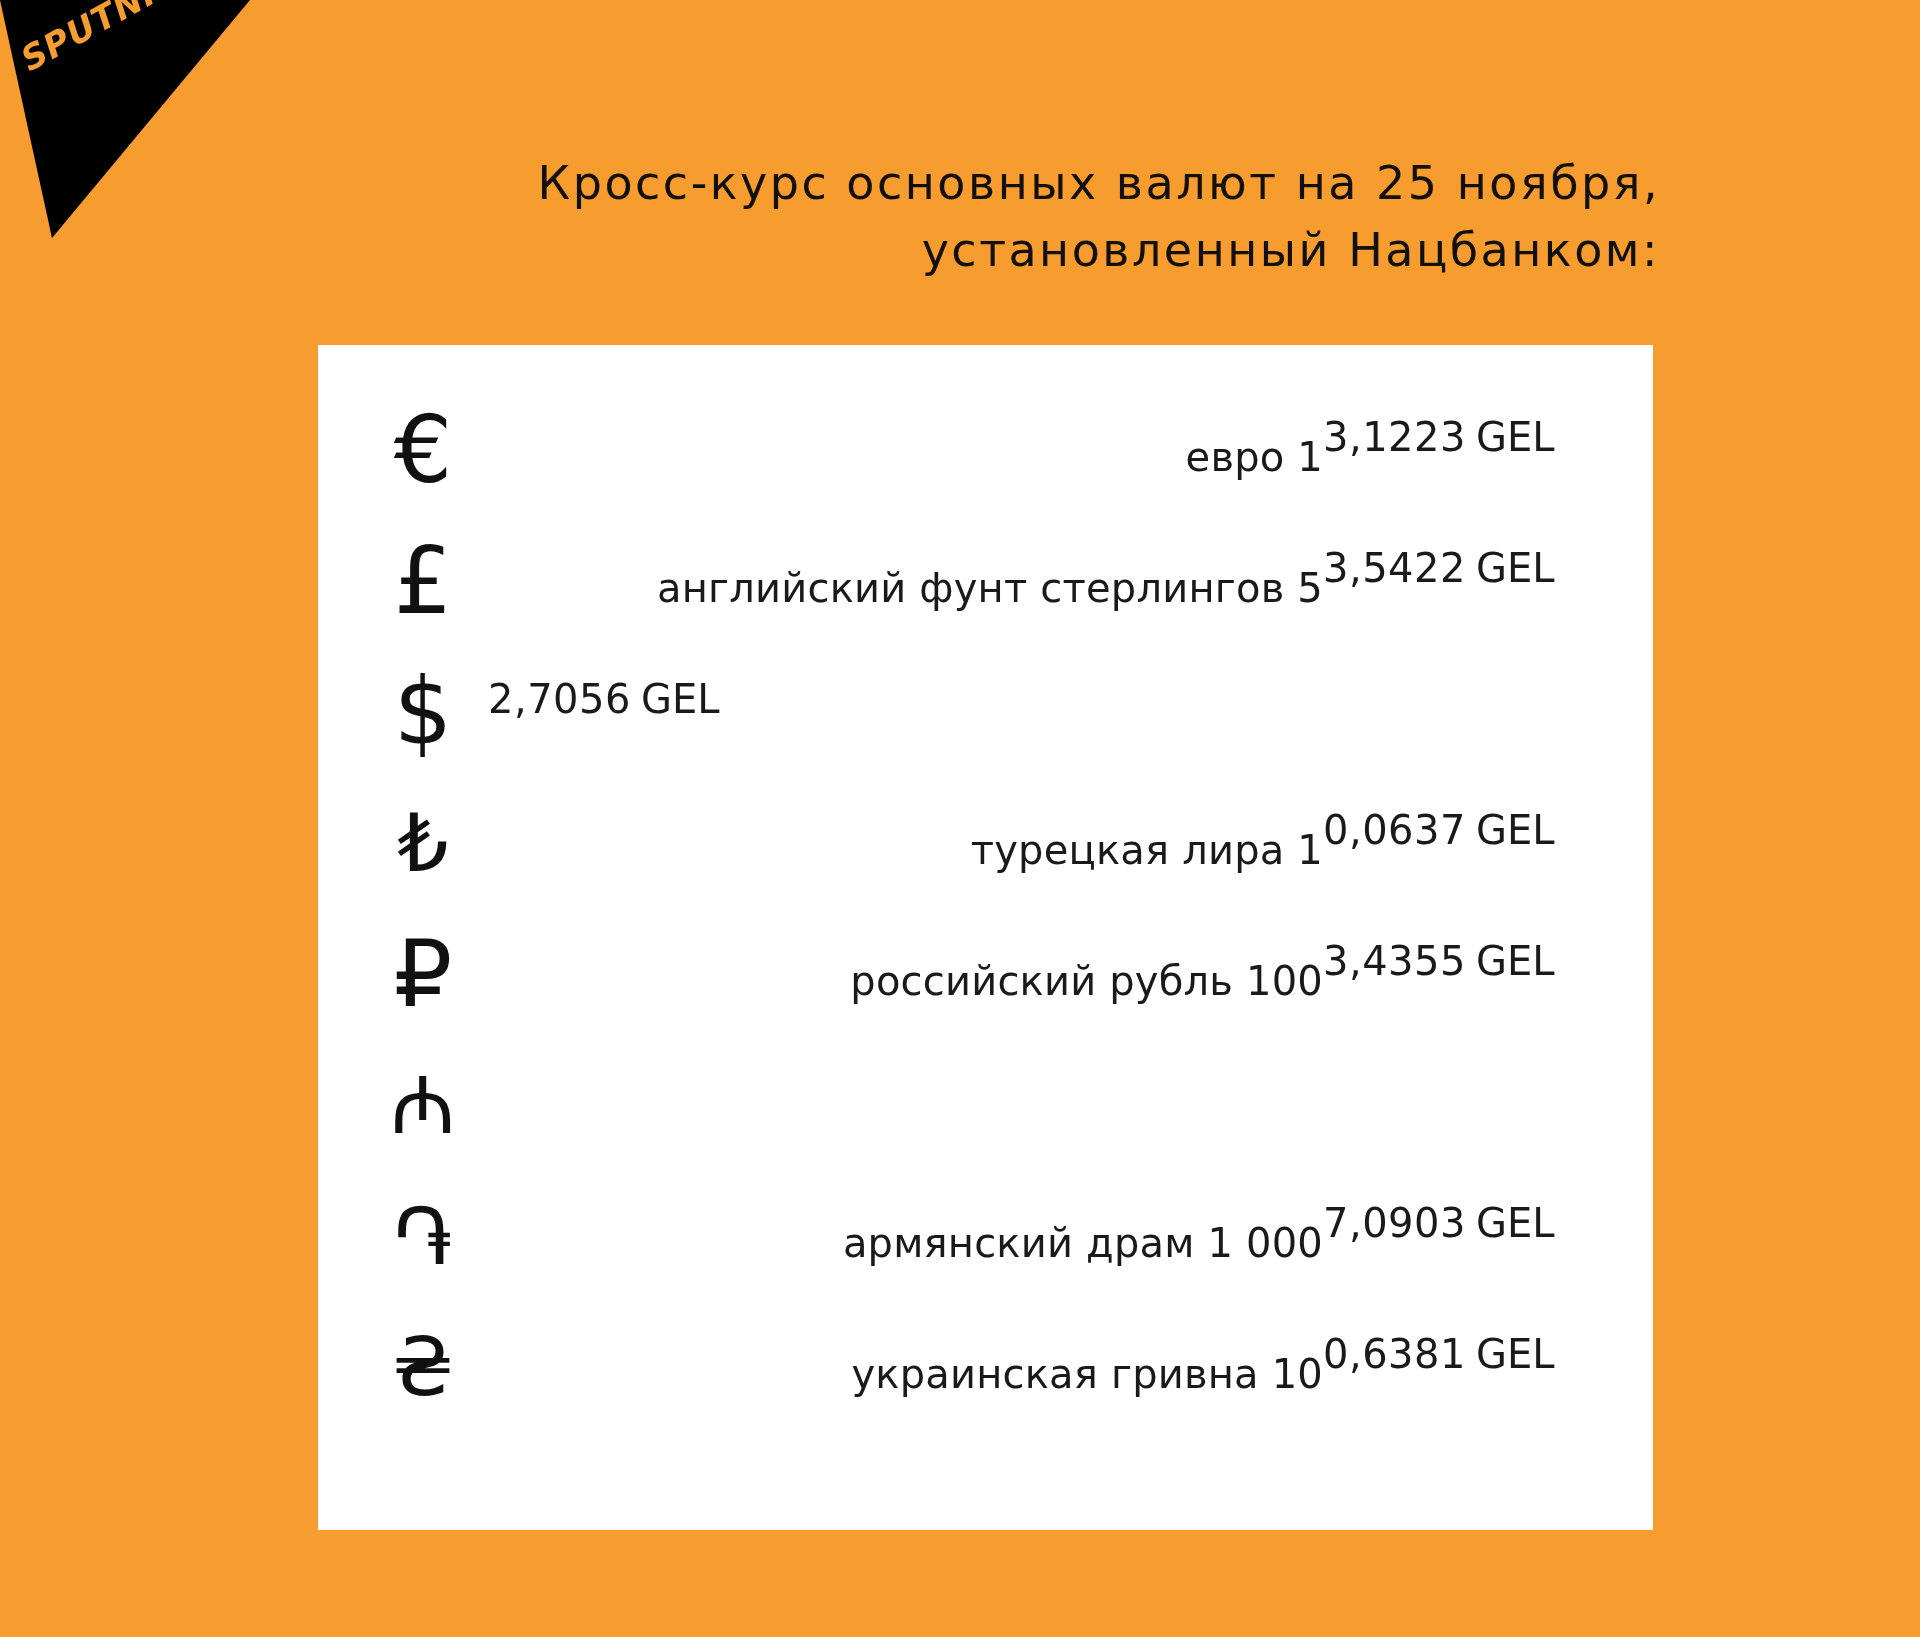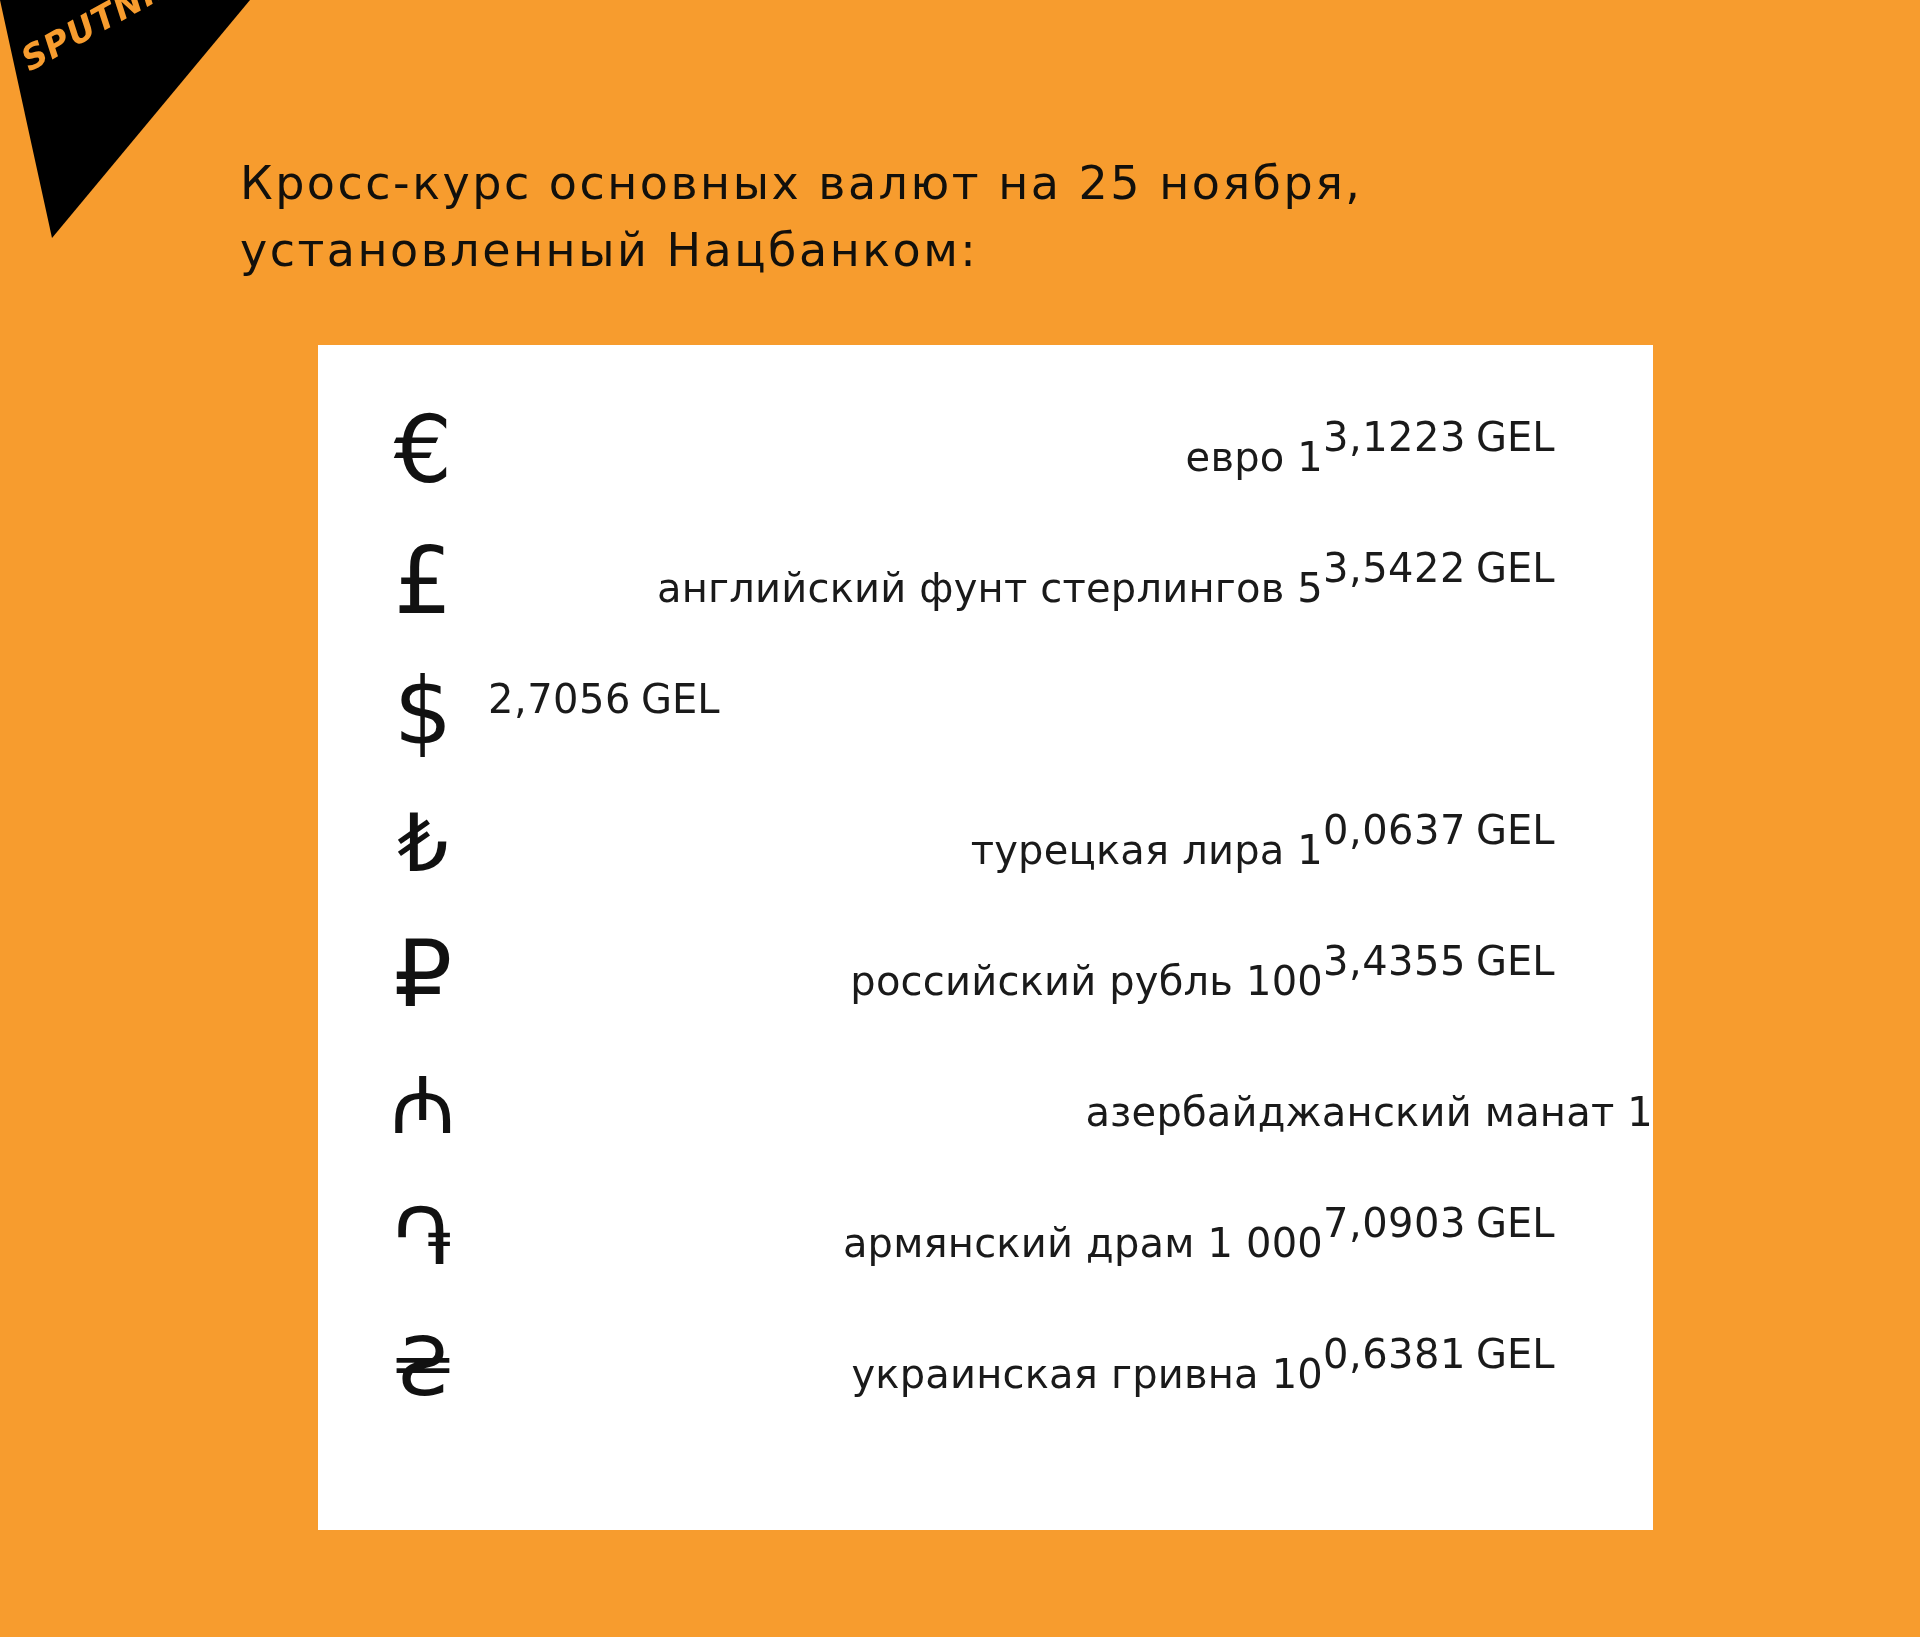--- a/index.html
+++ b/index.html
@@ -52,20 +52,21 @@
     position: absolute;
     top: 150px;
     left: 240px;
     width: 1420px;
     color: #12100c;
     font-family: "DejaVu Sans", sans-serif;
     font-size: 46px;
     line-height: 1.45;
     letter-spacing: 2.5px;
     font-weight: 400;
+    text-align: right;
   }
 
   
   .card {
     position: absolute;
     top: 345px;
     left: 318px;
     width: 1335px;
     height: 1185px;
     background: #ffffff;
@@ -163,21 +164,20 @@
         <div class="name">турецкая лира 1</div>
         <div class="value"><span class="num">0,0637</span><span class="cur">GEL</span></div>
       </div>
       <div class="row">
         <div class="sym">₽</div>
         <div class="name">российский рубль 100</div>
         <div class="value"><span class="num">3,4355</span><span class="cur">GEL</span></div>
       </div>
       <div class="row">
         <div class="sym small">₼</div>
-        <div class="name">азербайджанский манат 1</div>
       </div>
       <div class="row">
         <div class="sym small">֏</div>
         <div class="name">армянский драм 1 000</div>
         <div class="value"><span class="num">7,0903</span><span class="cur">GEL</span></div>
       </div>
       <div class="row">
         <div class="sym small">₴</div>
         <div class="name">украинская гривна 10</div>
         <div class="value"><span class="num">0,6381</span><span class="cur">GEL</span></div>

